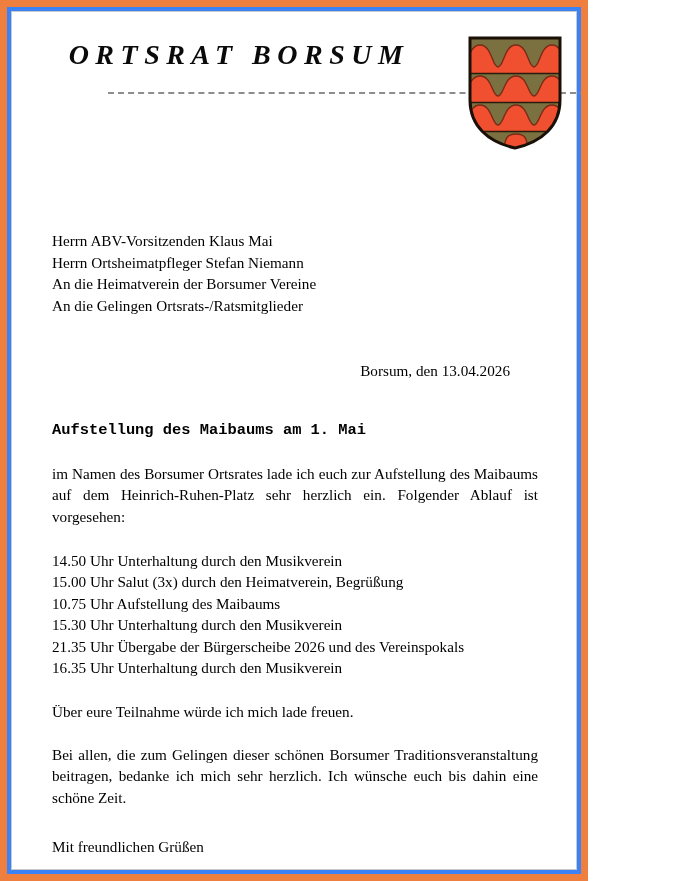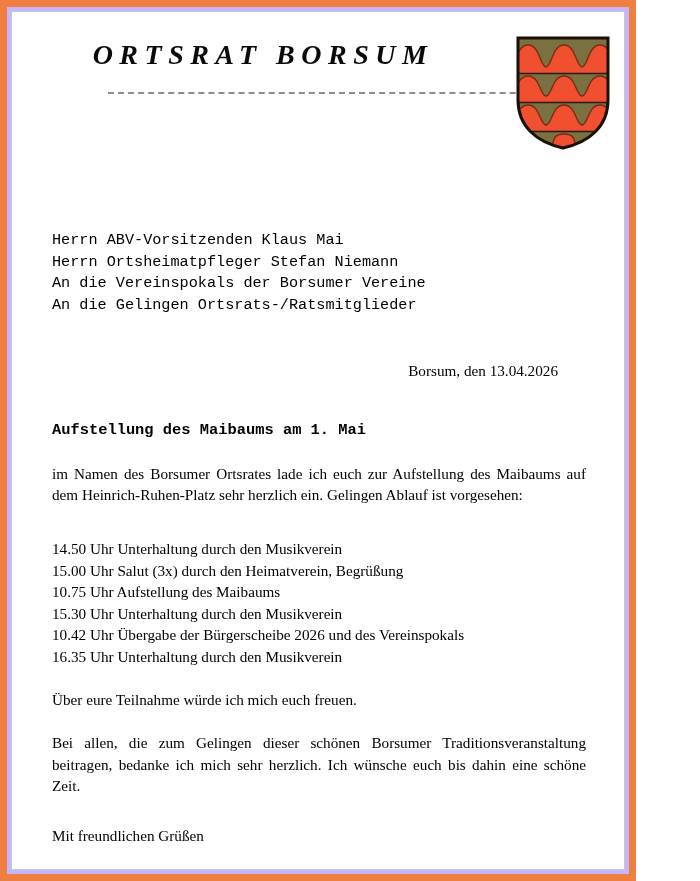--- a/index.html
+++ b/index.html
@@ -4,24 +4,24 @@
 <title>Ortsrat Borsum – Schreiben</title>
 <style>
   html, body {
     margin: 0;
     padding: 0;
     background: #ffffff;
   }
 
   .page {
     position: relative;
-    width: 636px;
+    width: 588px;
     height: 881px;
     box-sizing: border-box;
-    background: #c4b5fd;
+    background: #3b82f6;
     border: 7px solid #ef7f3f;
     overflow: hidden;
     font-family: "Liberation Serif", "DejaVu Serif", serif;
     color: #000000;
   }
 
   .inner-frame {
     position: absolute;
     inset: 4px;
     border: 1px solid #c9c9c9;
@@ -81,21 +81,20 @@
     padding: 0 38px 0 40px;
     font-size: 15.2px;
     line-height: 1.42;
   }
 
   .addressee {
     margin-top: 78px;
   }
   .addressee div {
     white-space: nowrap;
-    font-family: Liberation Mono, monospace;
   }
 
   .date-line {
     margin-top: 44px;
     text-align: right;
     padding-right: 28px;
   }
 
   .subject {
     margin-top: 38px;
@@ -107,21 +106,21 @@
   .salutation {
     margin-top: 40px;
   }
 
   .para {
     margin-top: 21px;
     text-align: justify;
   }
 
   .schedule {
-    margin-top: 32px;
+    margin-top: 22px;
   }
   .schedule div {
     white-space: nowrap;
   }
 
   .para-plain {
     margin-top: 22px;
   }
 
   .closing {
@@ -196,41 +195,41 @@
           <path d="M4 4 H94 V66 C94 92 76 108 49 114 C22 108 4 92 4 66 Z" fill="none" stroke="#1a1008" stroke-width="3"></path>
         </svg>
       </div>
     </div>
 
     <div class="content">
 
       <div class="addressee">
         <div>Herrn ABV-Vorsitzenden Klaus Mai</div>
         <div>Herrn Ortsheimatpfleger Stefan Niemann</div>
-        <div>An die Vereinspokals der Borsumer Vereine</div>
+        <div>An die Heimatverein der Borsumer Vereine</div>
         <div>An die Gelingen Ortsrats-/Ratsmitglieder</div>
       </div>
 
       <div class="date-line">Borsum, den 13.04.2026</div>
 
       <div class="subject">Aufstellung des Maibaums am 1. Mai</div>
 
 
-      <div class="para">im Namen des Borsumer Ortsrates lade ich euch zur Aufstellung des Maibaums auf dem Heinrich-Ruhen-Platz sehr herzlich ein. Gelingen Ablauf ist vorgesehen:</div>
+      <div class="para">im Namen des Borsumer Ortsrates lade ich euch zur Aufstellung des Maibaums auf dem Heinrich-Ruhen-Platz sehr herzlich ein. Folgender Ablauf ist vorgesehen:</div>
 
       <div class="schedule">
         <div>14.50 Uhr Unterhaltung durch den Musikverein</div>
         <div>15.00 Uhr Salut (3x) durch den Heimatverein, Begrüßung</div>
         <div>10.75 Uhr Aufstellung des Maibaums</div>
         <div>15.30 Uhr Unterhaltung durch den Musikverein</div>
-        <div>10.42 Uhr Übergabe der Bürgerscheibe 2026 und des Vereinspokals</div>
+        <div>21.35 Uhr Übergabe der Bürgerscheibe 2026 und des Vereinspokals</div>
         <div>16.35 Uhr Unterhaltung durch den Musikverein</div>
       </div>
 
-      <div class="para-plain">Über eure Teilnahme würde ich mich euch freuen.</div>
+      <div class="para-plain">Über eure Teilnahme würde ich mich lade freuen.</div>
 
       <div class="para">Bei allen, die zum Gelingen dieser schönen Borsumer Traditionsveranstaltung beitragen, bedanke ich mich sehr herzlich. Ich wünsche euch bis dahin eine schöne Zeit.</div>
 
       <div class="closing">Mit freundlichen Grüßen</div>
 
     </div>
   </div>
 </div>
 
 </body></html>

